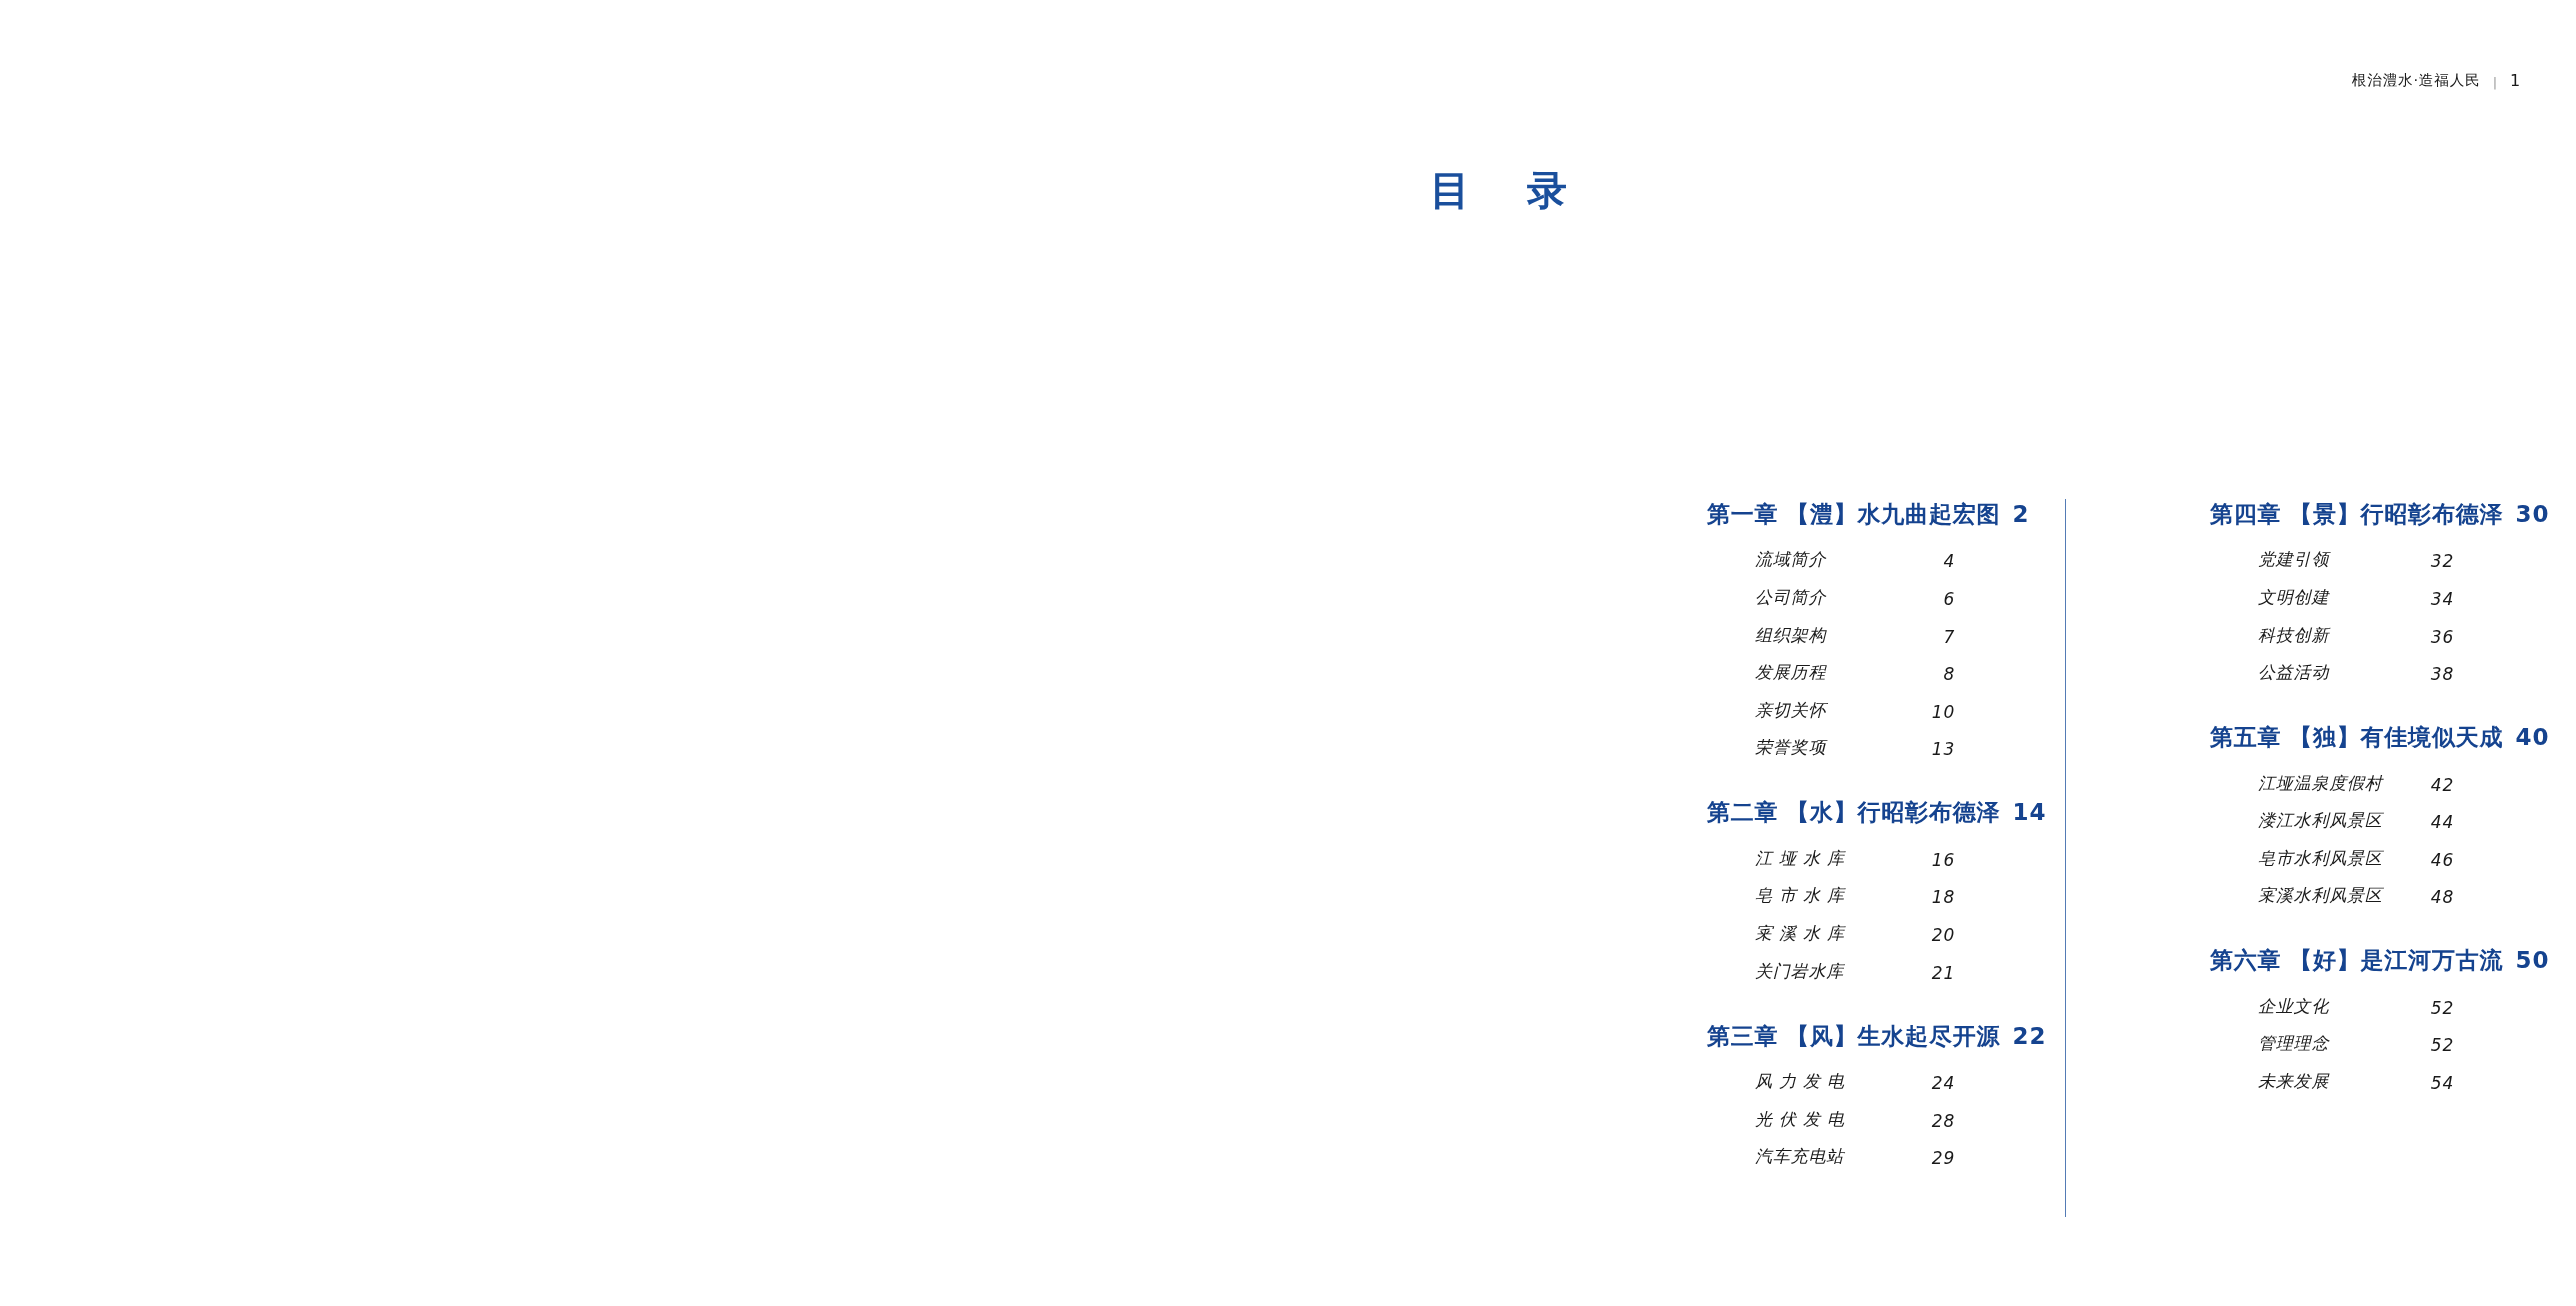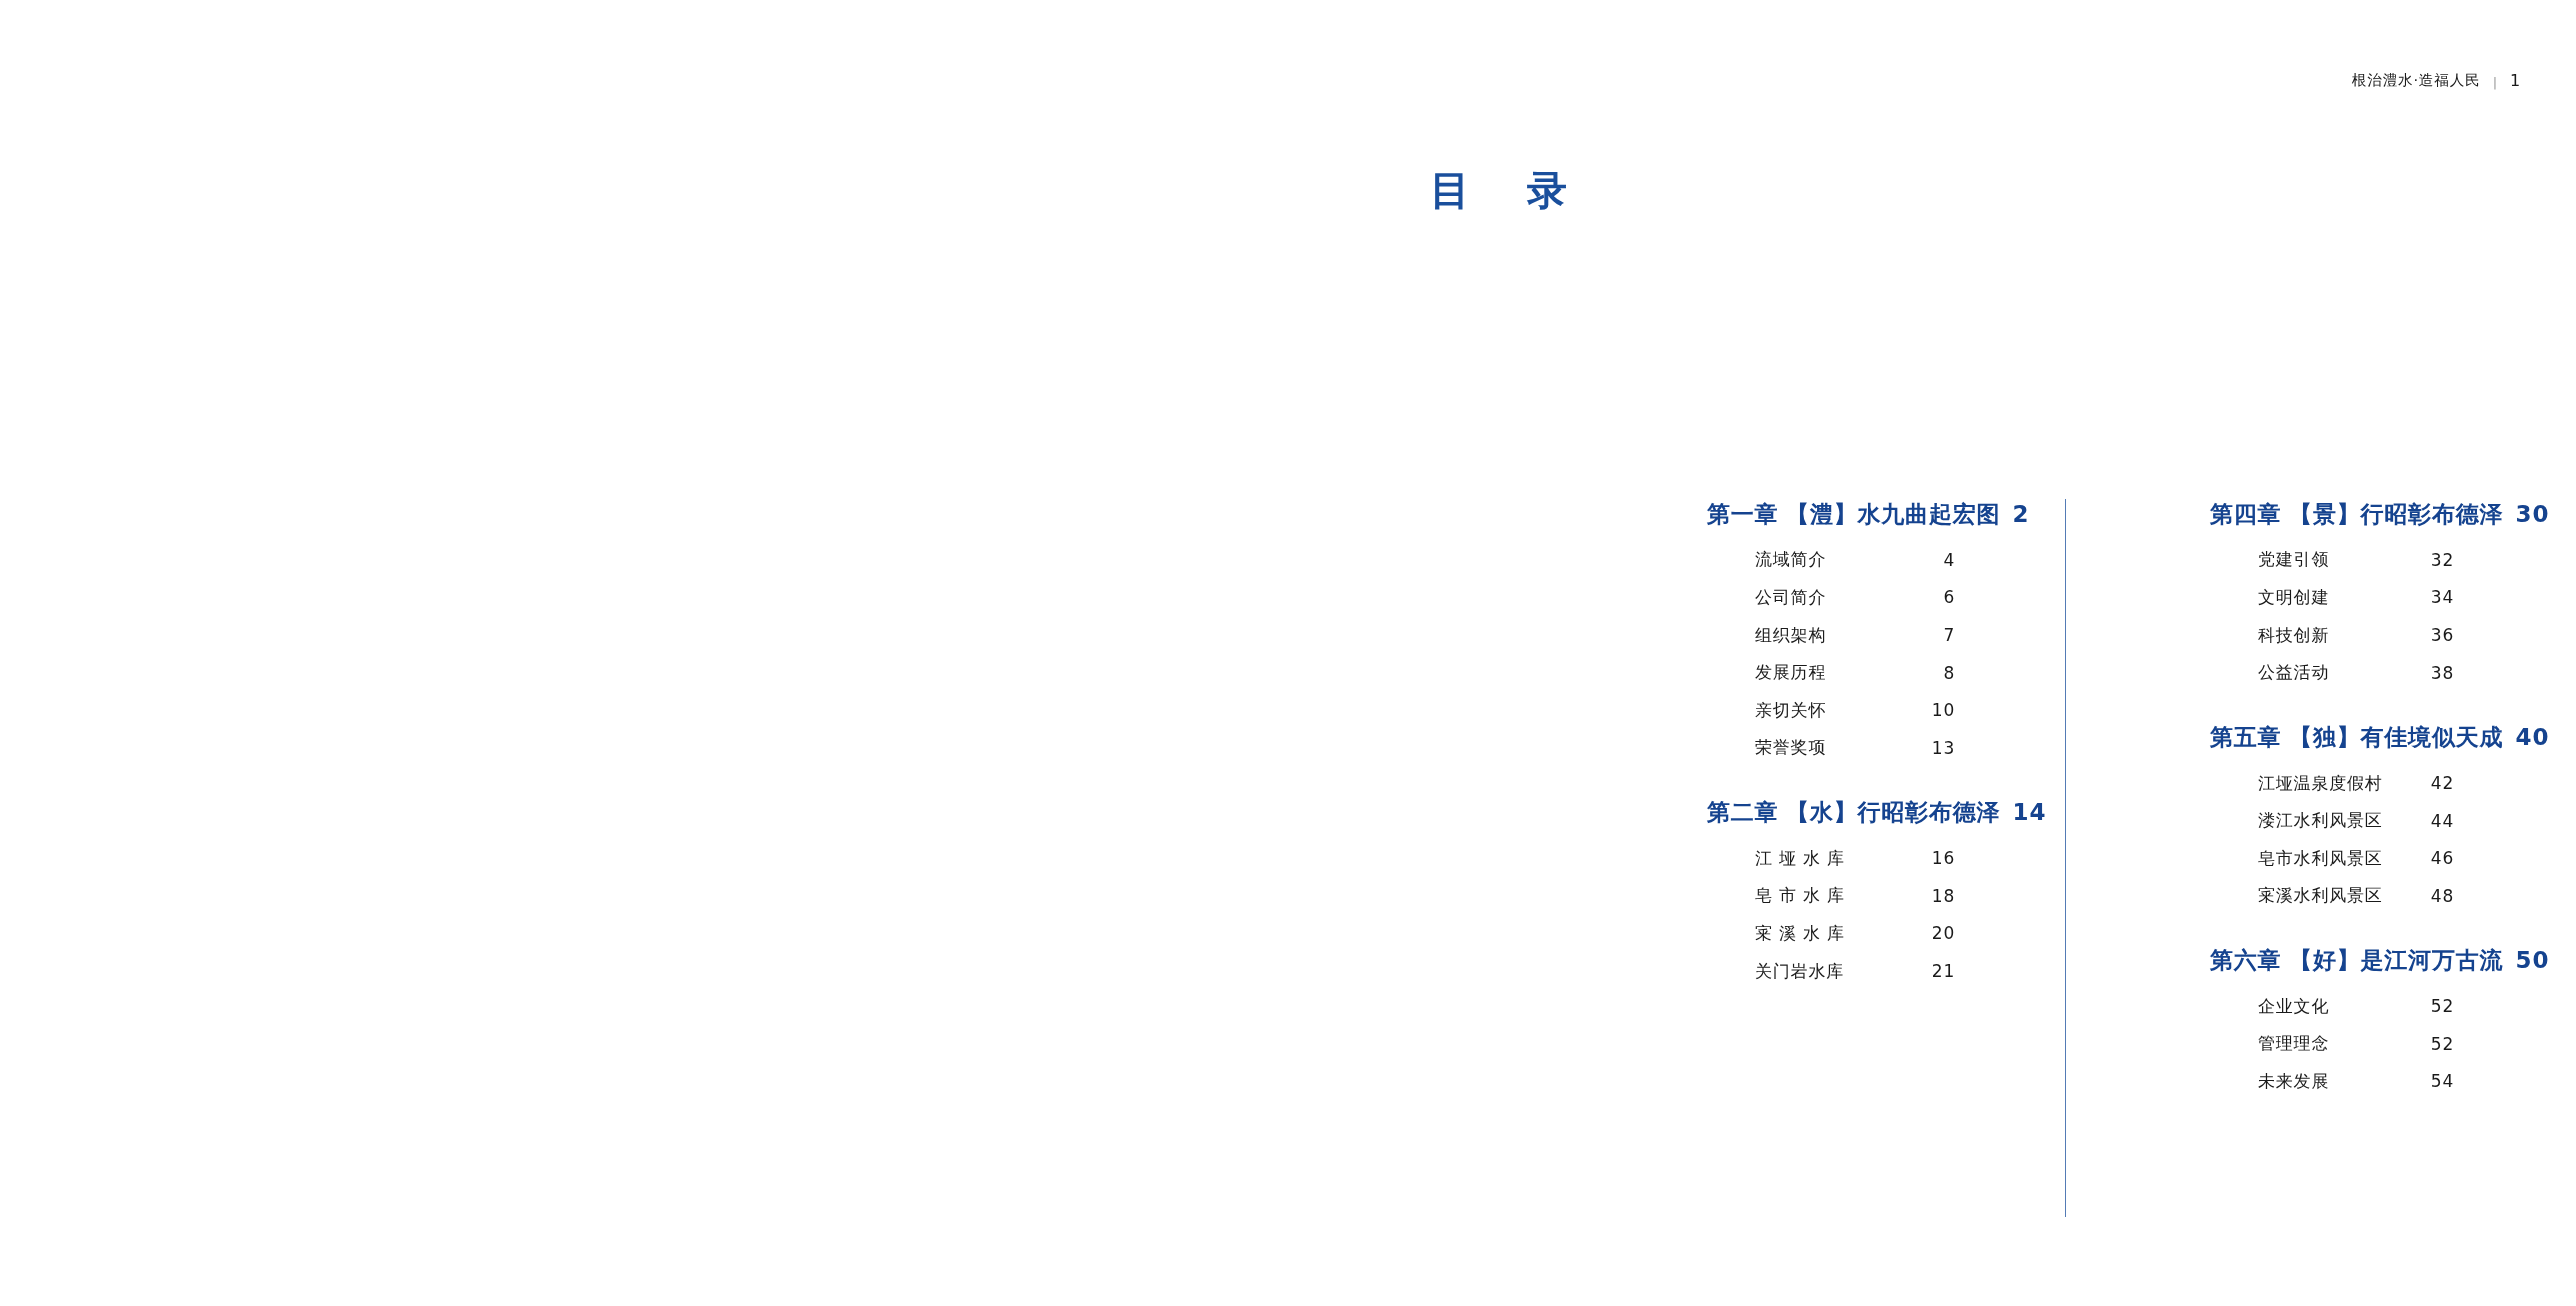--- a/index.html
+++ b/index.html
@@ -109,26 +109,27 @@
     margin-left: 12.3px;
     font-size: 23px;
     font-weight: 700;
   }
 
   .entries {
     padding-left: 48px;
   }
   .entry {
     display: flex;
-    align-items: center;
+    align-items: flex-end;
     font-size: 17px;
     color: #1a1a1a;
     letter-spacing: 0.8px;
     margin-bottom: 14.6px;
     white-space: nowrap;
+    font-style: italic;
   }
   .entry .label {
     width: 154px;
   }
   .entry .pg {
     width: 46px;
     text-align: right;
     font-size: 17px;
     color: #1a1a1a;
   }
@@ -209,20 +210,41 @@
             <span class="label">宷 溪 水 库</span>
             <span class="pg">20</span>
           </div>
           <div class="entry">
             <span class="label">关门岩水库</span>
             <span class="pg">21</span>
           </div>
         </div>
       </div>
 
+      <div class="chapter">
+        <div class="chapter-head">
+          <span class="num">第三章</span>
+          <span class="title">【风】生水起尽开源</span>
+          <span class="pg">22</span>
+        </div>
+        <div class="entries">
+          <div class="entry">
+            <span class="label">风 力 发 电</span>
+            <span class="pg">24</span>
+          </div>
+          <div class="entry">
+            <span class="label">光 伏 发 电</span>
+            <span class="pg">28</span>
+          </div>
+          <div class="entry">
+            <span class="label">汽车充电站</span>
+            <span class="pg">29</span>
+          </div>
+        </div>
+      </div>
 
     </div>
 
     <div class="col right">
 
       <div class="chapter">
         <div class="chapter-head">
           <span class="num">第四章</span>
           <span class="title">【景】行昭彰布德泽</span>
           <span class="pg">30</span>

